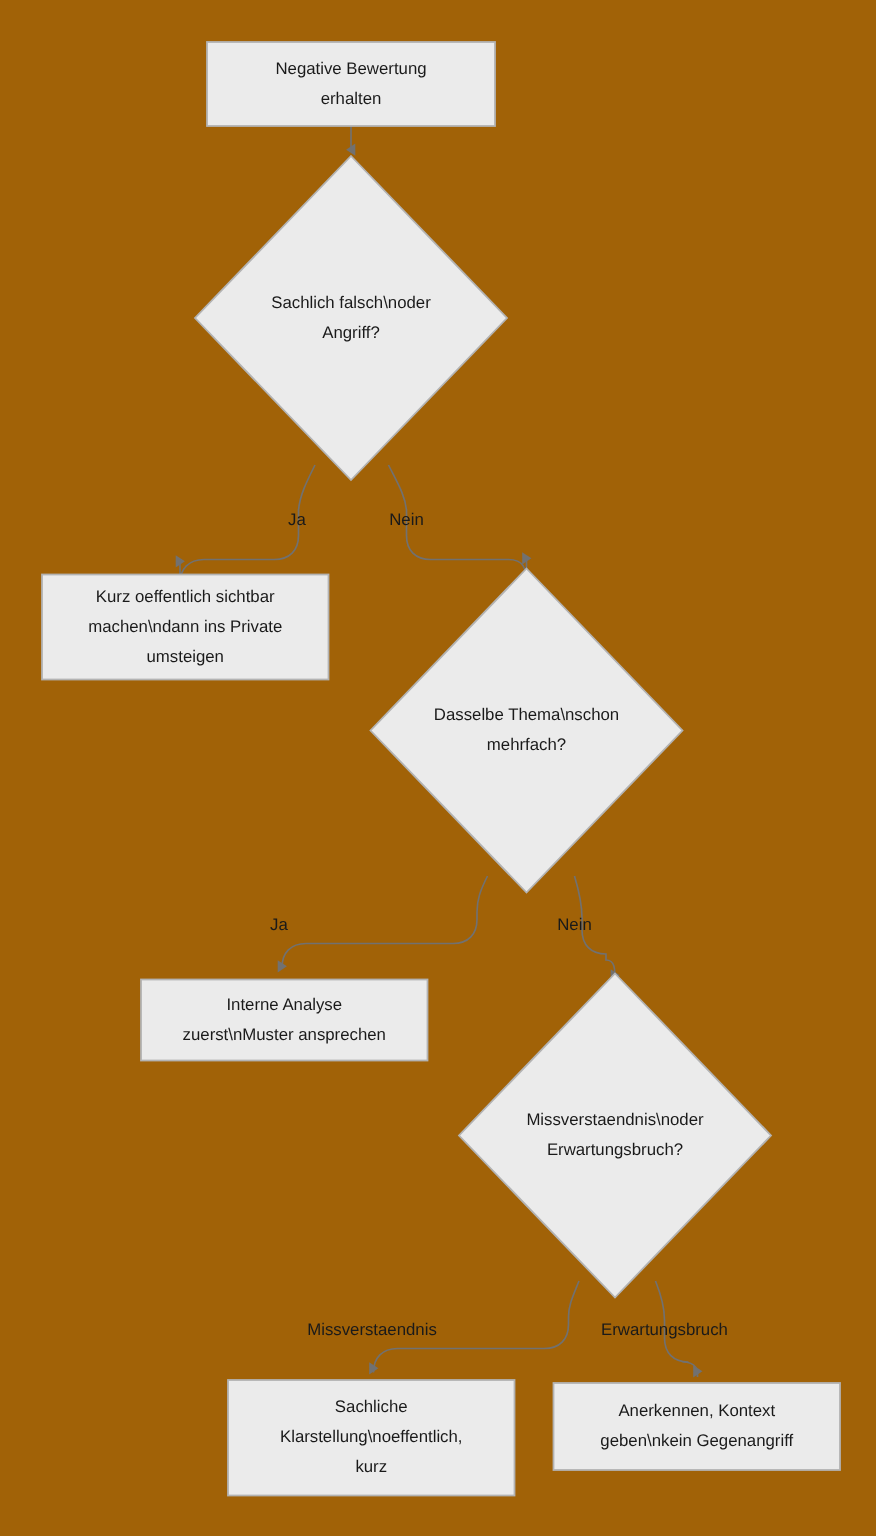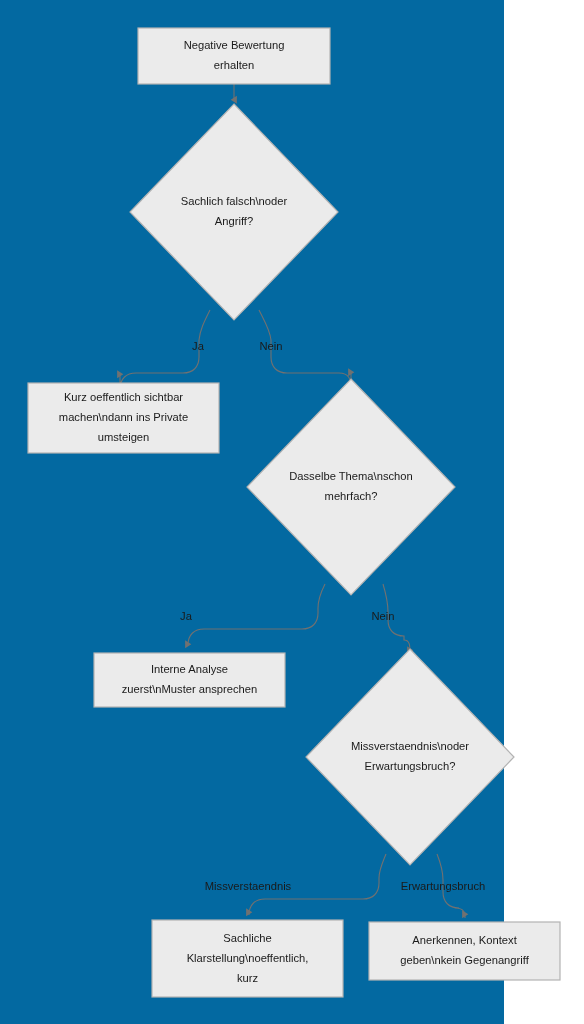--- a/index.html
+++ b/index.html
@@ -8,23 +8,23 @@
     background: #ffffff;
   }
   body {
     width: 584px;
     height: 1024px;
     font-family: "Liberation Sans", sans-serif;
     overflow: hidden;
   }
   #flowchart-root {
     position: relative;
-    width: 504px;
+    width: 584px;
     height: 1024px;
-    background: #0369a1;
+    background: #a16207;
   }
   svg.diagram {
     display: block;
     width: 584px;
     height: 1024px;
   }
   .node-shape {
     fill: #ebebeb;
     stroke: #b3b3b3;
     stroke-width: 1.2;

